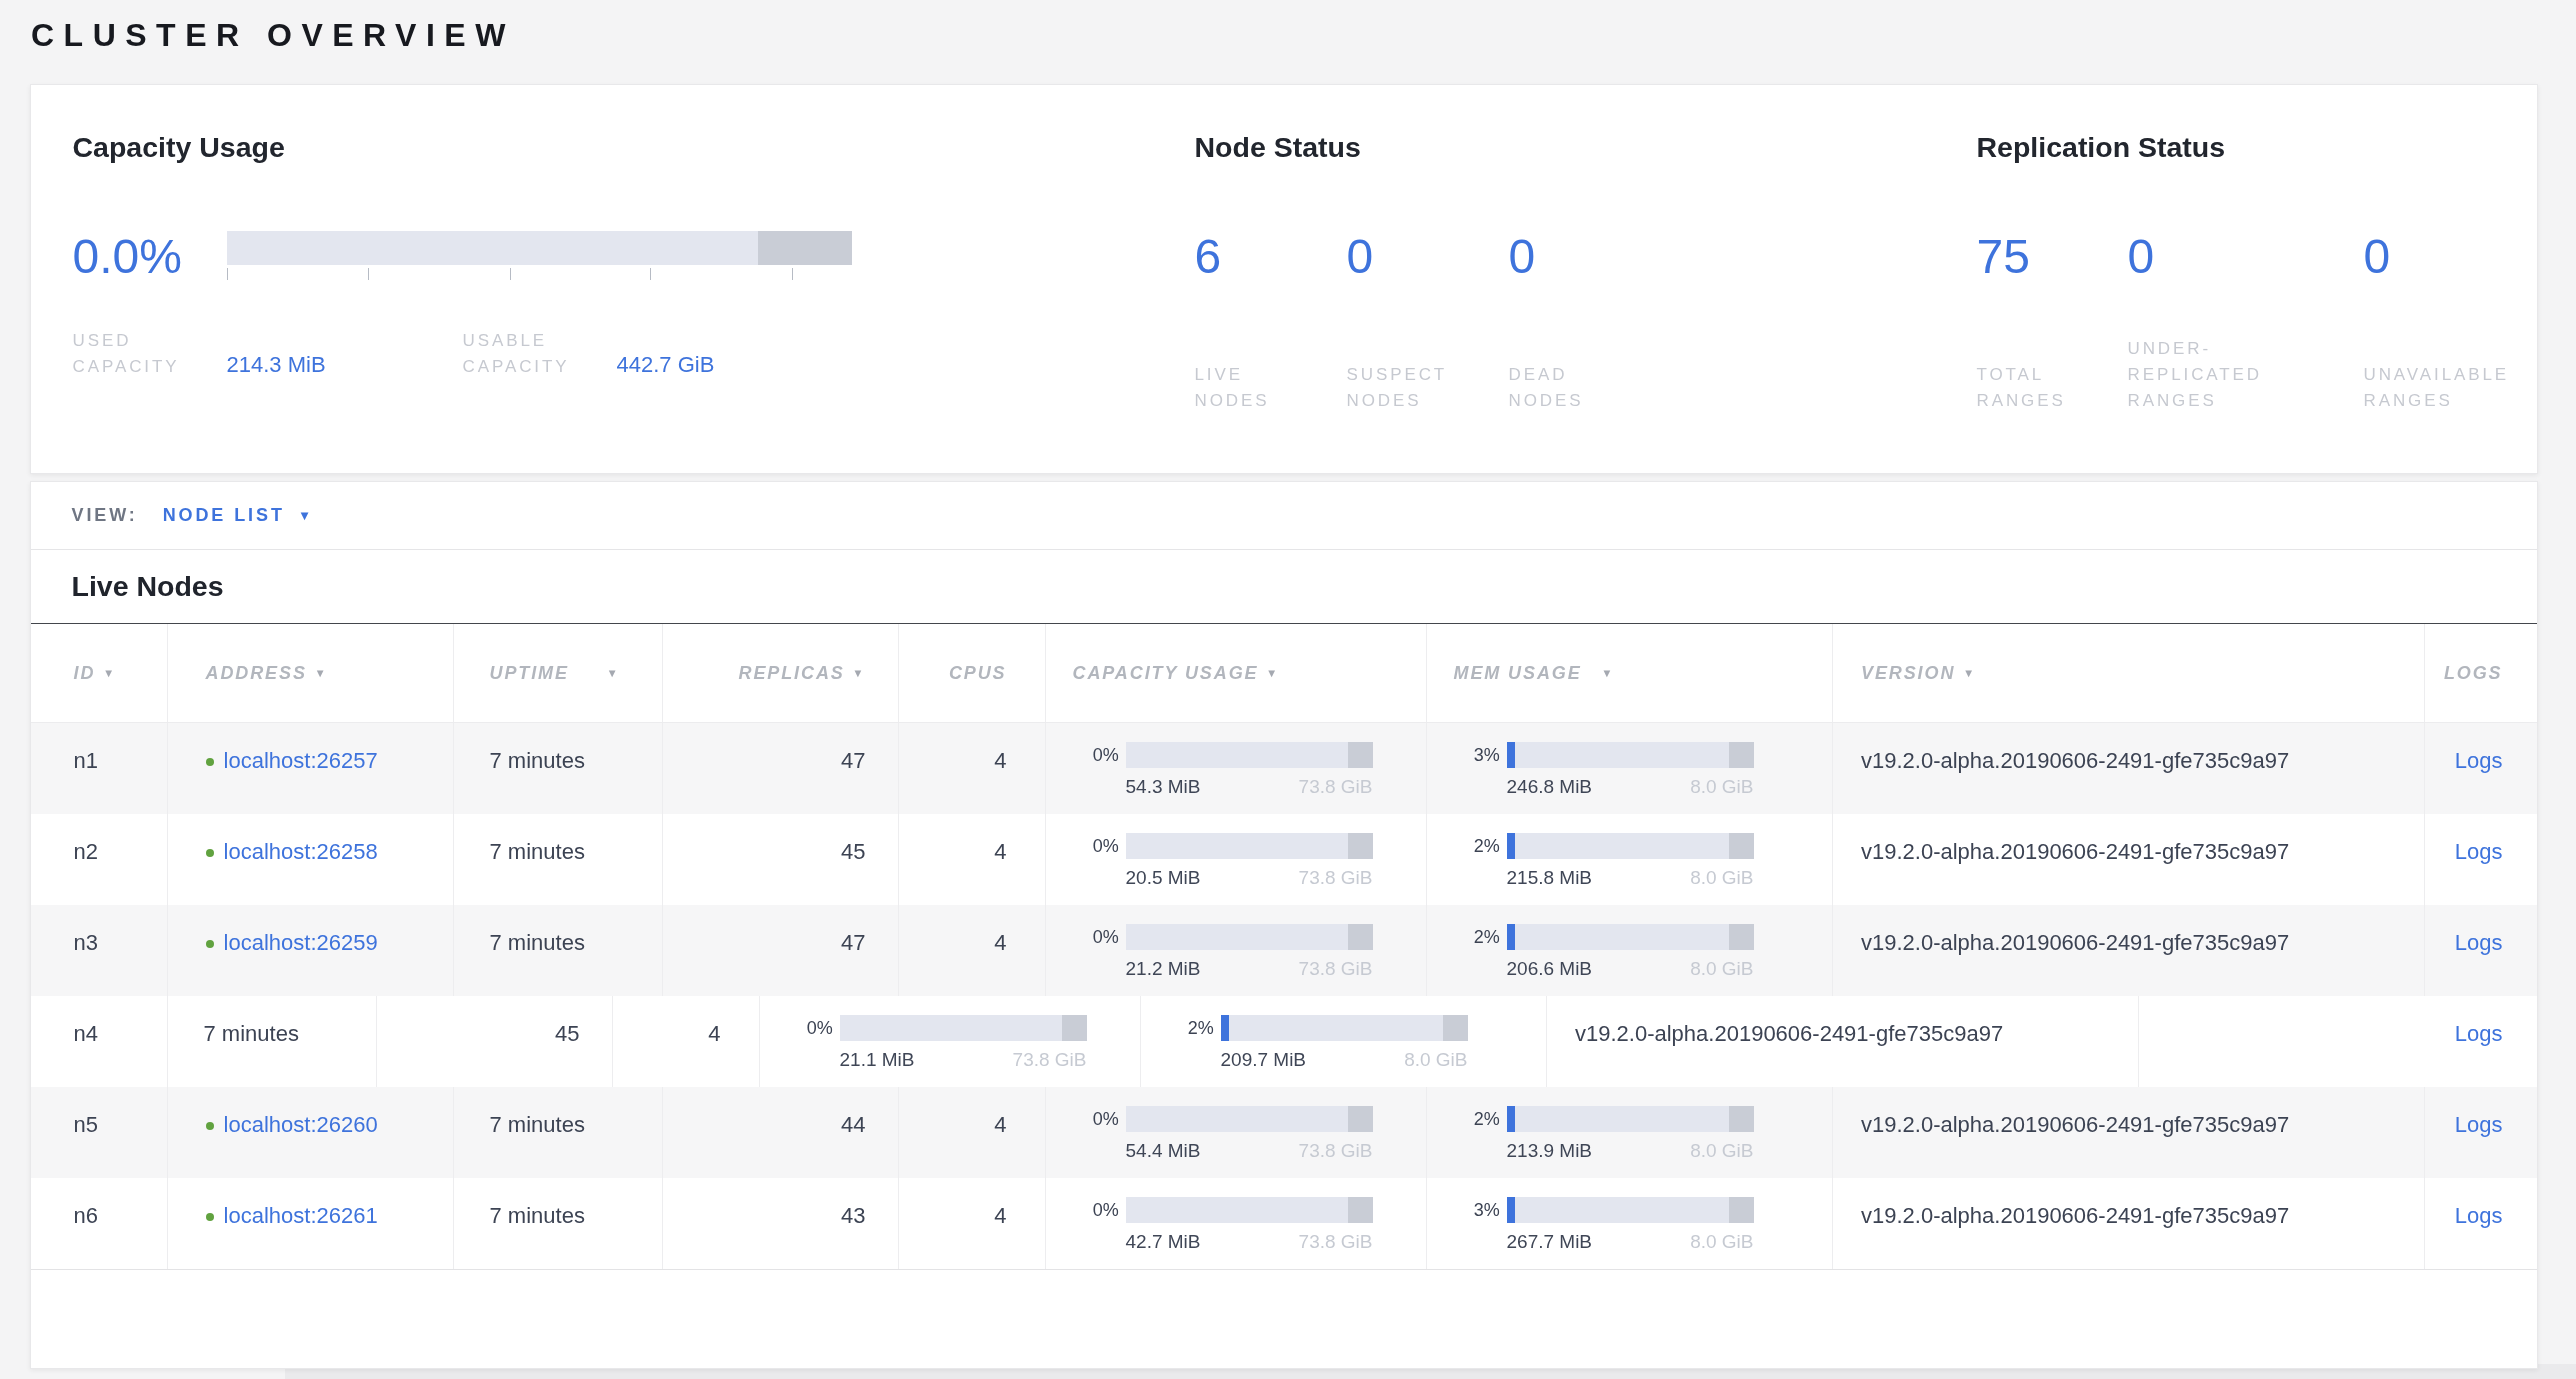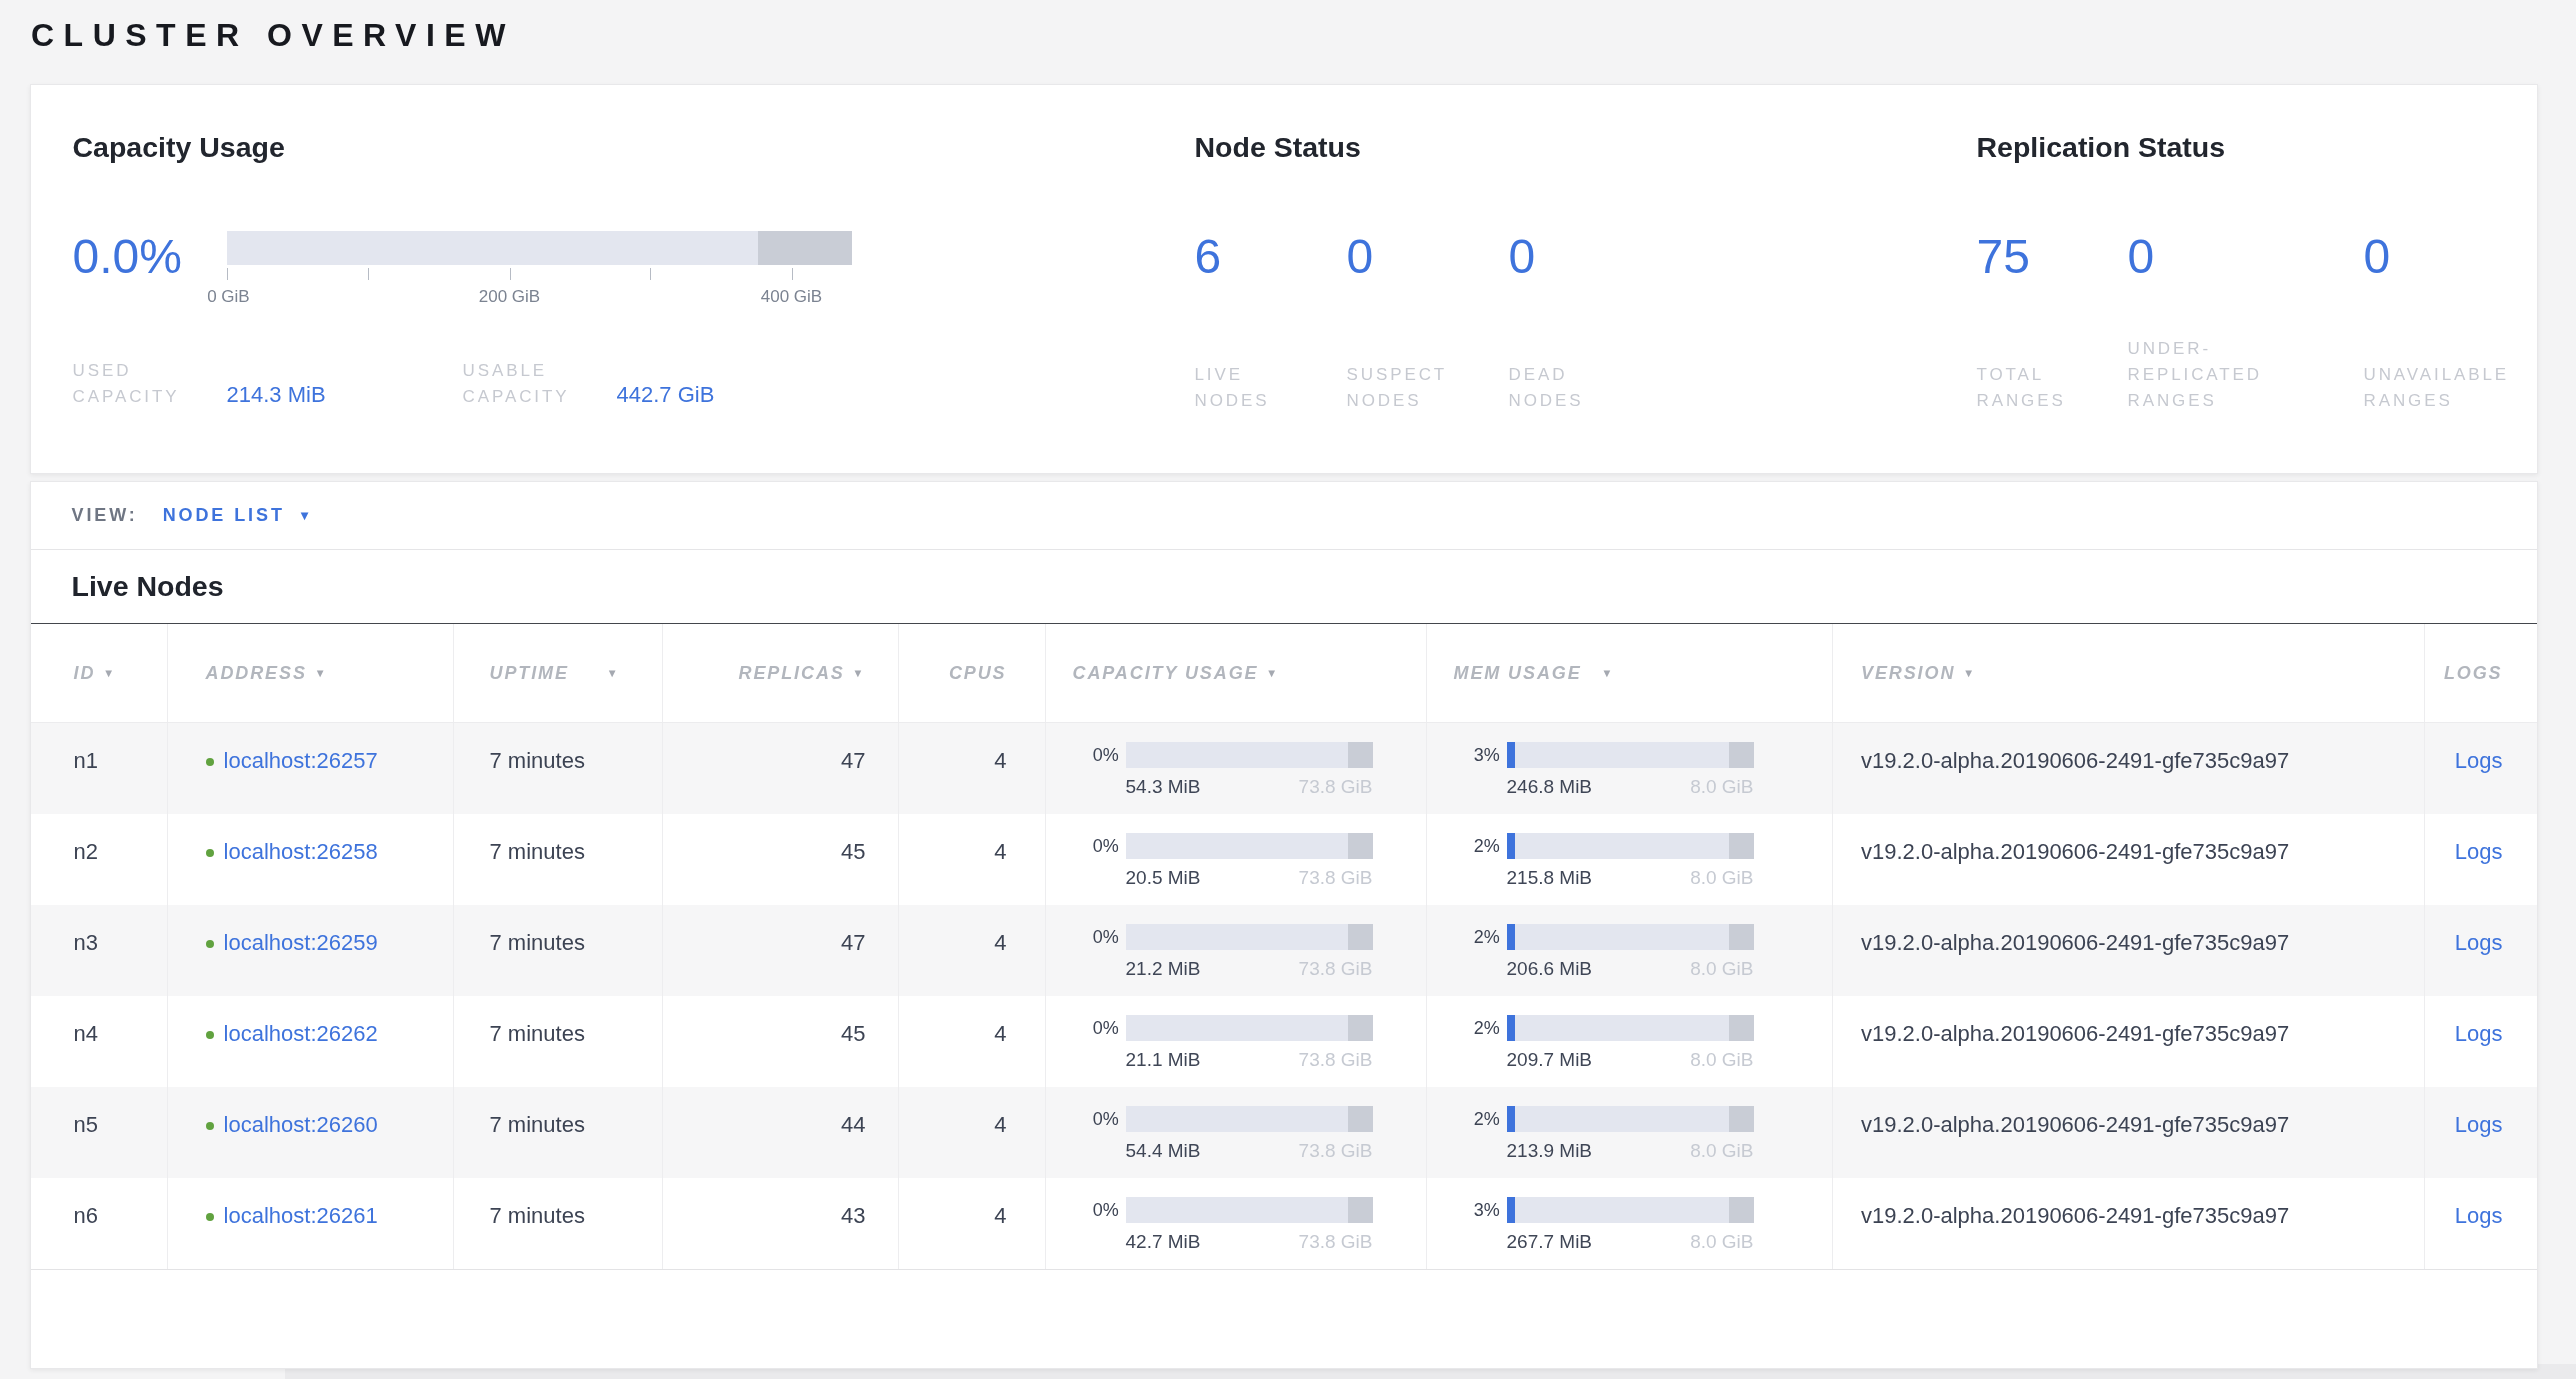--- a/index.html
+++ b/index.html
@@ -135,25 +135,20 @@
         <div class="big-bar">
           <div class="endseg"></div>
         </div>
         <div class="ticks">
           <span class="tick"></span>
             <span class="tick"></span>
             <span class="tick"></span>
             <span class="tick"></span>
             <span class="tick"></span>
         </div>
-        <div class="tick-labels">
-          <span class="tick-label tl-0">0 GiB</span>
-          <span class="tick-label tl-1">200 GiB</span>
-          <span class="tick-label tl-2">400 GiB</span>
-        </div>
       </div>
     </div>
     <div class="cap-stats">
       <div class="stat-label">USED
 CAPACITY</div>
       <div class="stat-value">214.3 MiB</div>
       <div class="stat-label second">USABLE
 CAPACITY</div>
       <div class="stat-value">442.7 GiB</div>
     </div>
@@ -370,23 +365,20 @@
       </div>
     </div>
     <div class="td col-version">v19.2.0-alpha.20190606-2491-gfe735c9a97</div>
     <div class="td col-logs">
       <a class="link">Logs</a>
     </div>
   </div>
 
   <div class="tr">
     <div class="td col-id">n4</div>
-    <div class="td col-address">
-      <span class="dot"></span><a class="link">localhost:26262</a>
-    </div>
     <div class="td col-uptime">7 minutes</div>
     <div class="td col-replicas">45</div>
     <div class="td col-cpus">4</div>
     <div class="td col-capacity">
       <div class="mini">
         <span class="pct">0%</span>
         <span class="mini-bar">
                 <span class="fill" style="width: 0%;"></span>
                 <span class="endseg"></span>
               </span>

